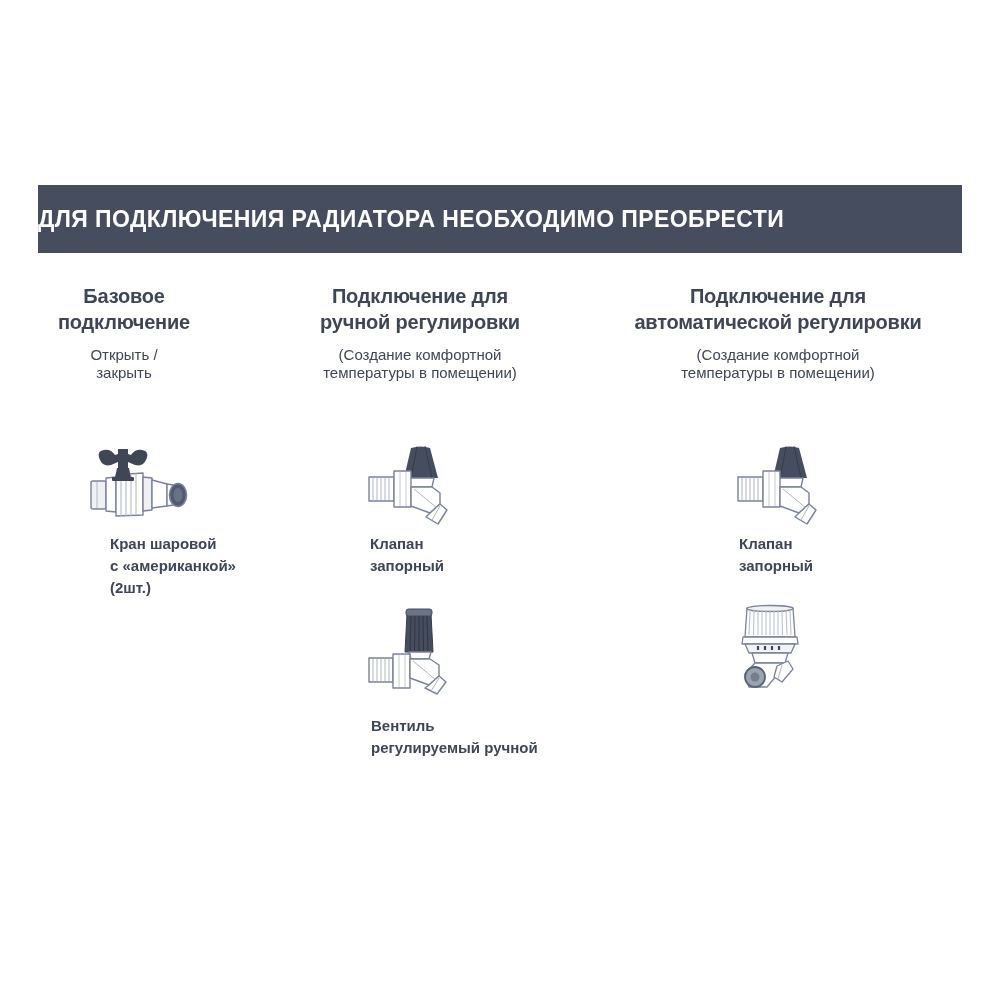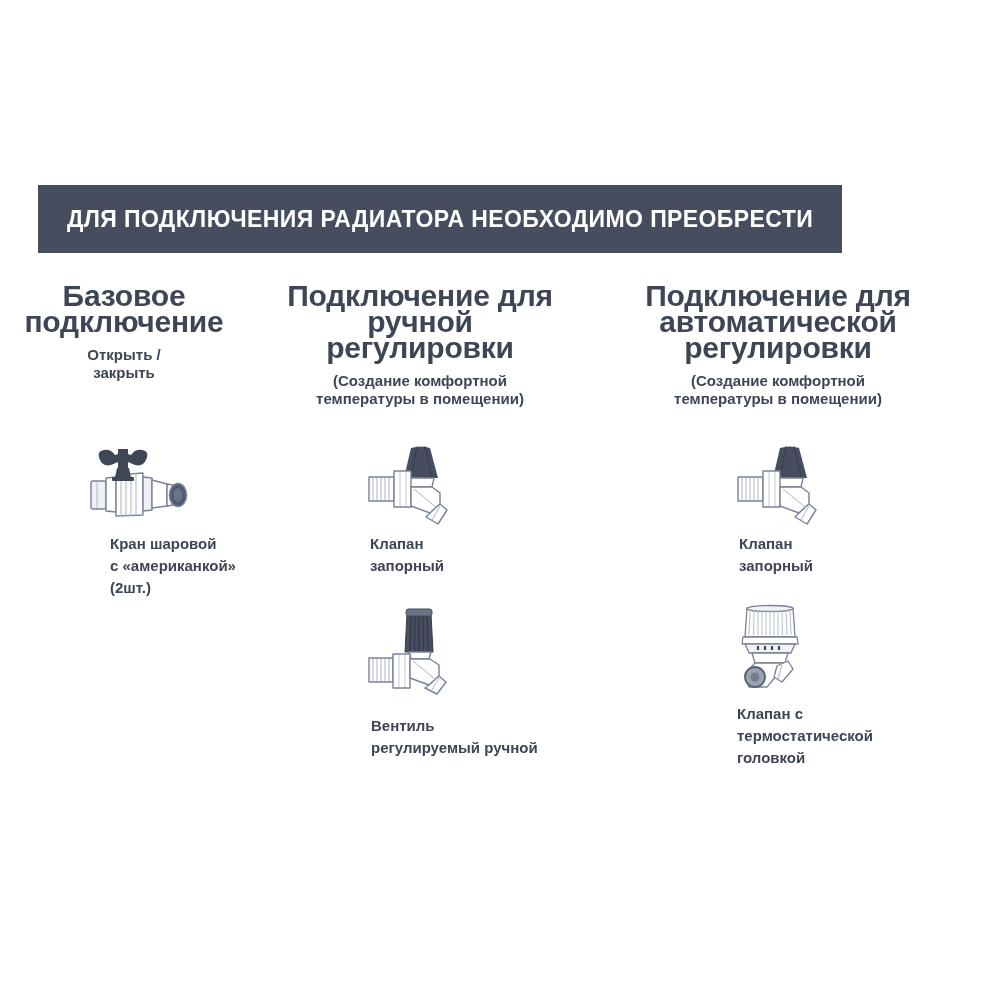--- a/index.html
+++ b/index.html
@@ -7,44 +7,44 @@
     position: relative;
     width: 1000px;
     height: 1000px;
     background: #ffffff;
     font-family: "Liberation Sans", "DejaVu Sans", sans-serif;
     overflow: hidden;
   }
   .banner {
     position: absolute;
     left: 38px; top: 185px;
-    width: 804px; height: 68px;
+    width: 924px; height: 68px;
     background: #454d5e;
-    display: flex; align-items: center; justify-content: center;
+    display: flex; align-items: center; justify-content: flex-start;
   }
   .banner-text {
     color: #ffffff;
     font-size: 23px;
     font-weight: 700;
     letter-spacing: 0.4px;
     white-space: nowrap;
   }
   .col-header { position: absolute; text-align: center; color: #3e4656; }
   .col-title {
     margin: 0;
-    font-size: 30px;
+    font-size: 20px;
     font-weight: 700;
     line-height: 26px;
     letter-spacing: -0.2px;
     white-space: pre-line;
   }
   .col-subtitle {
     margin: 11px 0 5px 0;
     font-size: 15px;
-    font-weight: 700;
+    font-weight: 400;
     line-height: 18px;
     white-space: pre-line;
   }
   #col1h { left: 14px;  top: 283px; width: 220px; }
   #col2h { left: 275px; top: 283px; width: 290px; }
   #col3h { left: 588px; top: 283px; width: 380px; }
 
   .item { position: absolute; margin: 0; }
   .item svg { display: block; }
   .caption {
@@ -238,18 +238,15 @@
       <g stroke="#3f4757" stroke-width="2.2">
         <line x1="22" y1="43" x2="22" y2="47"></line>
         <line x1="29" y1="43" x2="29" y2="47"></line>
         <line x1="36" y1="43" x2="36" y2="47"></line>
         <line x1="43" y1="43" x2="43" y2="47"></line>
       </g>
       <line x1="46" y1="62" x2="42" y2="76" stroke="#aeb5c2" stroke-width="1"></line>
       <circle cx="19" cy="74" r="10" fill="#9aa3b2" stroke="#5a6375" stroke-width="1.8"></circle>
       <circle cx="19" cy="74" r="4.5" fill="#747e90"></circle>
     </svg>
-    <figcaption class="caption">Клапан с
-термостатической
-головкой</figcaption>
   </figure>
 
 </div>
 
 </body></html>

